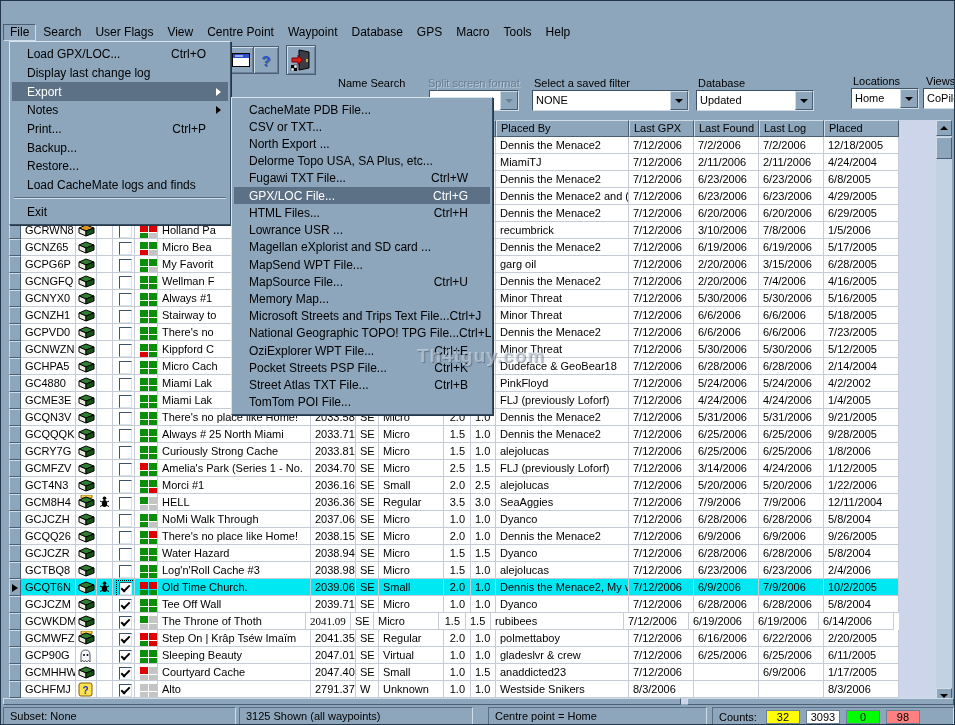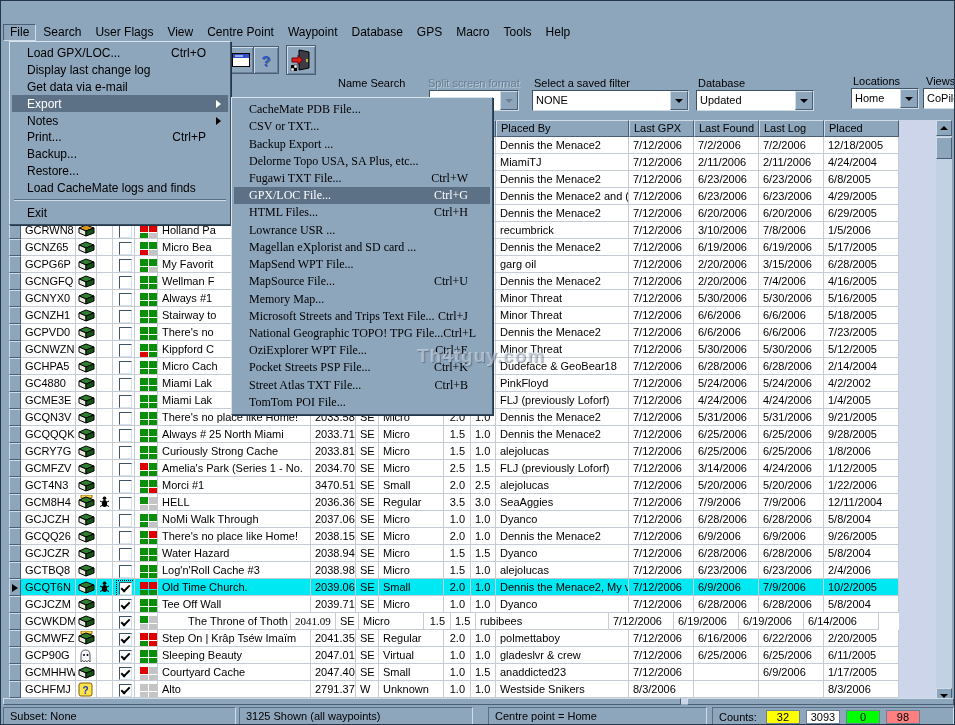--- a/index.html
+++ b/index.html
@@ -57,21 +57,21 @@
       border-color:#3E5268 #D5E2EC #D5E2EC #3E5268;box-sizing:border-box;}
   .cb.on::after{content:"";position:absolute;left:1px;top:2px;width:7px;height:3px;
       border-left:2px solid #000;border-bottom:2px solid #000;transform:rotate(-45deg);}
   .flags{display:grid;grid-template-columns:8px 8px;grid-auto-rows:7px;gap:1px;margin:1px 0 0 1px;}
   .fsq{width:8px;height:7px;}
   
   .menu-pop{position:absolute;background:#8EA6BB;border:1px solid;border-color:#D9E5EE #3A4E62 #3A4E62 #D9E5EE;
             box-shadow:1px 1px 0 #24364A;display:flex;flex-direction:column;
             padding:3px 2px;box-sizing:border-box;}
   #file-menu{left:8px;top:40px;width:222px;height:184px;z-index:40;}
-  #export-menu{left:230px;top:96px;width:262px;height:318px;z-index:41;font-family:Liberation Serif, serif;}
+  #export-menu{left:230px;top:96px;width:262px;height:318px;z-index:41;}
   .mi{flex:1;display:flex;align-items:center;padding:0 22px 0 15px;font-size:12px;color:#000;position:relative;}
   .mi .lab{white-space:nowrap;}
   .mi .sc{margin-left:auto;white-space:nowrap;}
   .mi.hl{background:#5C7086;color:#fff;}
   .mi .arr{position:absolute;right:7px;width:0;height:0;border-left:5px solid #000;
            border-top:4px solid transparent;border-bottom:4px solid transparent;}
   .mi.hl .arr{border-left-color:#fff;}
   .sep{height:0;margin:3px 2px;border-top:1px solid #5A6F84;border-bottom:1px solid #CFDDE8;}
   
   #vscroll{position:absolute;left:935px;top:119px;width:16px;height:584px;background:#C3D2E2;}
@@ -809,21 +809,21 @@
           </div>
           <div class="gcell" style="width: 23px;">
             <span class="flags">
               <span class="fsq" style="background:#0B8F0B"></span>
               <span class="fsq" style="background:#0B8F0B"></span>
               <span class="fsq" style="background:#0B8F0B"></span>
               <span class="fsq" style="background:#DE0000"></span>
             </span>
           </div>
           <div class="gcell" style="width: 153px;">Morci #1</div>
-          <div class="gcell num" style="width: 45px;">3470.51</div>
+          <div class="gcell num" style="width: 45px;">2036.16</div>
           <div class="gcell" style="width: 23px;">SE</div>
           <div class="gcell" style="width: 65px;">Small</div>
           <div class="gcell num" style="width: 27px;">2.0</div>
           <div class="gcell num" style="width: 25px;">2.5</div>
           <div class="gcell" style="width: 133px;">alejolucas</div>
           <div class="gcell" style="width: 65px;">7/12/2006</div>
           <div class="gcell" style="width: 65px;">5/20/2006</div>
           <div class="gcell" style="width: 65px;">5/20/2006</div>
           <div class="gcell" style="width: 75px;">1/22/2006</div>
         </div>
@@ -1097,21 +1097,21 @@
             </span>
           </div>
           <div class="gcell" style="width: 23px;">
             <span class="flags">
               <span class="fsq" style="background:#0B8F0B"></span>
               <span class="fsq" style="background:#C4C4C4"></span>
               <span class="fsq" style="background:#C4C4C4"></span>
               <span class="fsq" style="background:#C4C4C4"></span>
             </span>
           </div>
-          <div class="gcell" style="width: 133px; text-align: right;">The Throne of Thoth</div>
+          <div class="gcell" style="width: 148px;">The Throne of Thoth</div>
           <div class="gcell num" style="width: 45px; font-family: Liberation Serif, serif;">2041.09</div>
           <div class="gcell" style="width: 23px;">SE</div>
           <div class="gcell" style="width: 65px;">Micro</div>
           <div class="gcell num" style="width: 27px;">1.5</div>
           <div class="gcell num" style="width: 25px;">1.5</div>
           <div class="gcell" style="width: 133px;">rubibees</div>
           <div class="gcell" style="width: 65px;">7/12/2006</div>
           <div class="gcell" style="width: 65px;">6/19/2006</div>
           <div class="gcell" style="width: 65px;">6/19/2006</div>
           <div class="gcell" style="width: 75px;">6/14/2006</div>
@@ -1277,23 +1277,20 @@
   </div>
 
   <div id="file-menu" class="menu-pop">
       <div class="mi">
         <span class="lab">Load GPX/LOC...</span>
         <span class="sc">Ctrl+O</span>
       </div>
       <div class="mi">
         <span class="lab">Display last change log</span>
       </div>
-      <div class="mi">
-        <span class="lab">Get data via e-mail</span>
-      </div>
       <div class="mi hl">
         <span class="lab">Export</span>
         <span class="arr"></span>
       </div>
       <div class="mi">
         <span class="lab">Notes</span>
         <span class="arr"></span>
       </div>
       <div class="mi">
         <span class="lab">Print...</span>
@@ -1314,21 +1311,21 @@
       </div>
     </div>
   <div id="export-menu" class="menu-pop">
       <div class="mi">
         <span class="lab">CacheMate PDB File...</span>
       </div>
       <div class="mi">
         <span class="lab">CSV or TXT...</span>
       </div>
       <div class="mi">
-        <span class="lab">Backup Export ...</span>
+        <span class="lab">North Export ...</span>
       </div>
       <div class="mi">
         <span class="lab">Delorme Topo USA, SA Plus, etc...</span>
       </div>
       <div class="mi">
         <span class="lab">Fugawi TXT File...</span>
         <span class="sc">Ctrl+W</span>
       </div>
       <div class="mi hl">
         <span class="lab">GPX/LOC File...</span>

